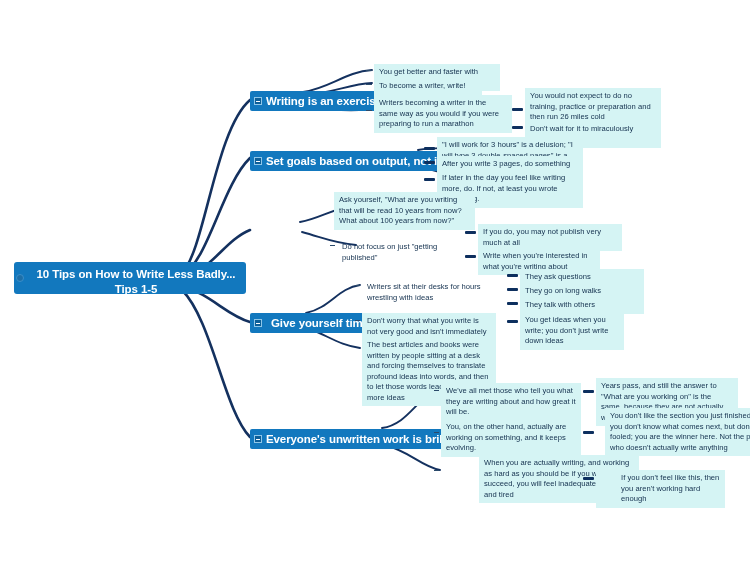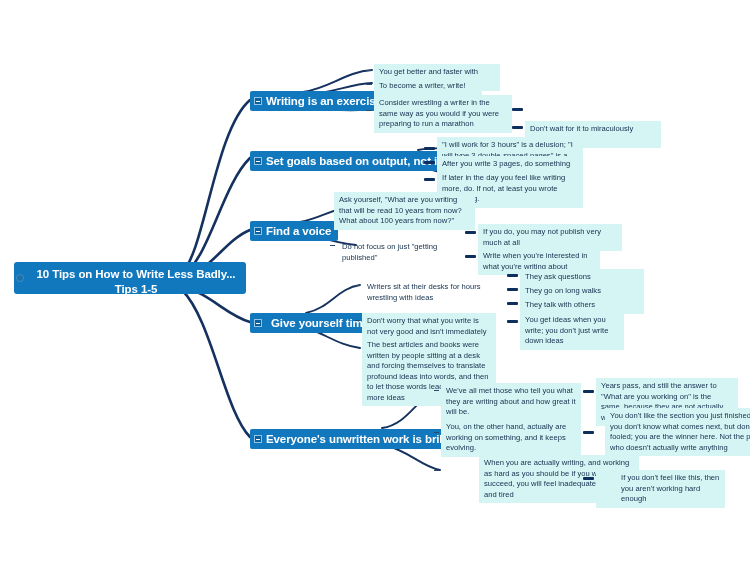--- a/index.html
+++ b/index.html
@@ -167,45 +167,42 @@
     <span>Writing is an exercise</span>
   </div>
 
   <div class="dash-thin" style="left:366px; top:70px; width:6px;"></div>
   <div class="leaf" style="left:374px; top:64px; width:126px;">You get better and faster with practice</div>
 
   <div class="dash-thin" style="left:366px; top:84px; width:6px;"></div>
   <div class="leaf" style="left:374px; top:78px; width:108px;">To become a writer, write!</div>
 
   <div class="dash-thin" style="left:366px; top:110px; width:6px;"></div>
-  <div class="leaf" style="left:374px; top:95px; width:138px;">Consider wrestling a writer in the same way as you would if you were preparing to run a marathon</div>
+  <div class="leaf" style="left:374px; top:95px; width:138px;">Writers becoming a writer in the same way as you would if you were preparing to run a marathon</div>
 
   <div class="dash-thick" style="left:512px; top:108px; width:11px;"></div>
+  <div class="leaf" style="left:525px; top:88px; width:136px;">You would not expect to do no training, practice or preparation and then run 26 miles cold</div>
 
   <div class="dash-thick" style="left:512px; top:126px; width:11px;"></div>
   <div class="leaf" style="left:525px; top:121px; width:136px;">Don't wait for it to miraculously happen</div>
 
   <div class="main-node" style="left:250px; top:151px;">
     <span class="main-collapse"></span>
     <span>Set goals based on output, not input</span>
   </div>
 
   <div class="dash-thick" style="left:424px; top:147px; width:11px;"></div>
   <div class="leaf" style="left:437px; top:137px; width:146px;">"I will work for 3 hours" is a delusion; "I will type 3 double-spaced pages" is a goal</div>
 
   <div class="dash-thick" style="left:424px; top:161px; width:11px;"></div>
   <div class="leaf" style="left:437px; top:156px; width:146px;">After you write 3 pages, do something else</div>
 
   <div class="dash-thick" style="left:424px; top:178px; width:11px;"></div>
   <div class="leaf" style="left:437px; top:170px; width:146px;">If later in the day you feel like writing more, do. If not, at least you wrote something.</div>
 
-  <div class="main-node" style="left:250px; top:221px;">
-    <span class="main-collapse"></span>
-    <span>Find a voice</span>
-  </div>
 
   <div class="leaf" style="left:334px; top:192px; width:141px;">Ask yourself, "What are you writing that will be read 10 years from now? What about 100 years from now?"</div>
 
   <div class="dash-thin" style="left:330px; top:245px; width:5px;"></div>
   <div class="leaf plain" style="left:337px; top:239px; width:140px;">Do not focus on just "getting published"</div>
 
   <div class="dash-thick" style="left:465px; top:231px; width:11px;"></div>
   <div class="leaf" style="left:478px; top:224px; width:144px;">If you do, you may not publish very much at all</div>
 
   <div class="dash-thick" style="left:465px; top:255px; width:11px;"></div>

